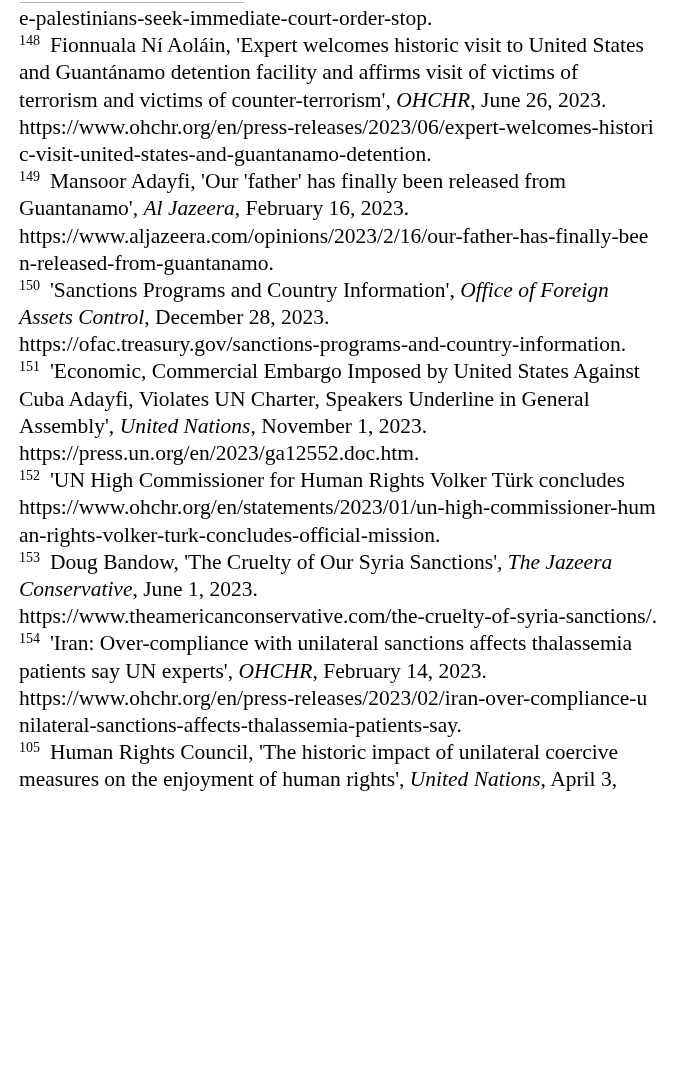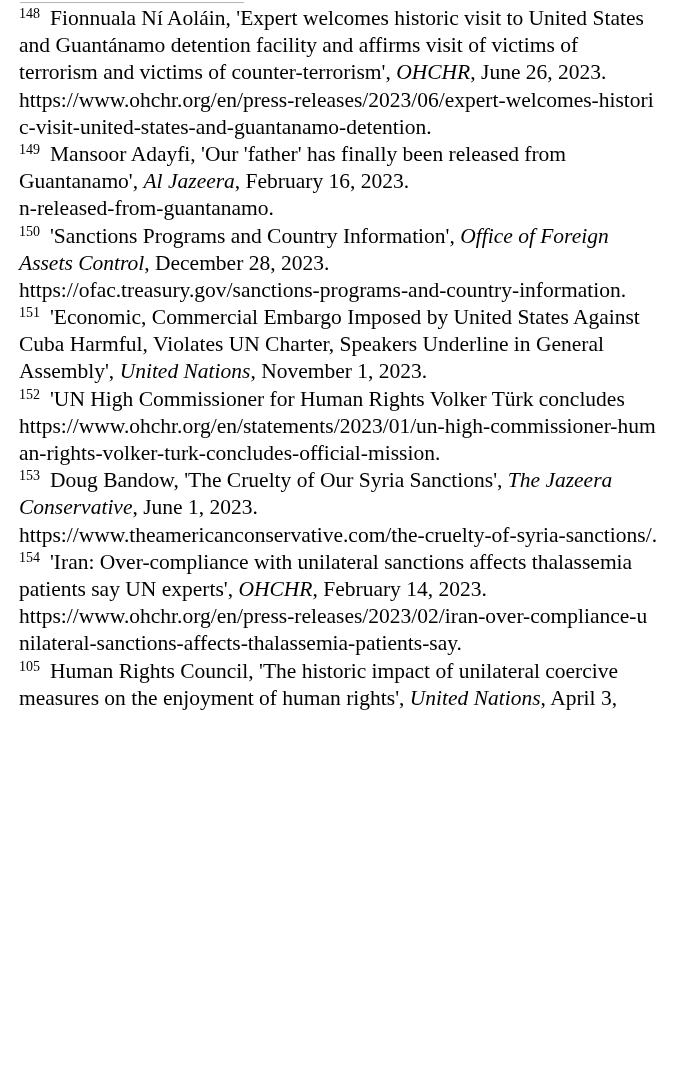--- a/index.html
+++ b/index.html
@@ -46,40 +46,45 @@
     font-style: italic;
   }
 </style>
 </head>
 <body style="background: rgb(255, 255, 255);">
 
 <div class="separator" style="background: rgb(181, 181, 181);"></div>
 
 <div class="doc" style="color: rgb(0, 0, 0);">
     <div>
+      <div class="line"><span>e-palestinians-seek-immediate-court-order-stop.</span></div>
+    </div>
+    <div>
       <div class="line"><span class="sup">148</span><span>Fionnuala Ní Aoláin, 'Expert welcomes historic visit to United States</span></div>
       <div class="line"><span>and Guantánamo detention facility and affirms visit of victims of</span></div>
       <div class="line"><span>terrorism and victims of counter-terrorism', </span><span class="it">OHCHR</span><span>, June 26, 2023.</span></div>
       <div class="line"><span>https://www.ohchr.org/en/press-releases/2023/06/expert-welcomes-histori</span></div>
       <div class="line"><span>c-visit-united-states-and-guantanamo-detention.</span></div>
     </div>
     <div>
       <div class="line"><span class="sup">149</span><span>Mansoor Adayfi, 'Our 'father' has finally been released from</span></div>
       <div class="line"><span>Guantanamo', </span><span class="it">Al Jazeera</span><span>, February 16, 2023.</span></div>
+      <div class="line"><span>https://www.aljazeera.com/opinions/2023/2/16/our-father-has-finally-bee</span></div>
       <div class="line"><span>n-released-from-guantanamo.</span></div>
     </div>
     <div>
       <div class="line"><span class="sup">150</span><span>'Sanctions Programs and Country Information', </span><span class="it">Office of Foreign</span></div>
       <div class="line"><span class="it">Assets Control</span><span>, December 28, 2023.</span></div>
       <div class="line"><span>https://ofac.treasury.gov/sanctions-programs-and-country-information.</span></div>
     </div>
     <div>
       <div class="line"><span class="sup">151</span><span>'Economic, Commercial Embargo Imposed by United States Against</span></div>
-      <div class="line"><span>Cuba Harmful, Violates UN Charter, Speakers Underline in General</span></div>
+      <div class="line"><span>Cuba Adayfi, Violates UN Charter, Speakers Underline in General</span></div>
       <div class="line"><span>Assembly', </span><span class="it">United Nations</span><span>, November 1, 2023.</span></div>
+      <div class="line"><span>https://press.un.org/en/2023/ga12552.doc.htm.</span></div>
     </div>
     <div>
       <div class="line"><span class="sup">152</span><span>'UN High Commissioner for Human Rights Volker Türk concludes</span></div>
       <div class="line"><span>https://www.ohchr.org/en/statements/2023/01/un-high-commissioner-hum</span></div>
       <div class="line"><span>an-rights-volker-turk-concludes-official-mission.</span></div>
     </div>
     <div>
       <div class="line"><span class="sup">153</span><span>Doug Bandow, 'The Cruelty of Our Syria Sanctions', </span><span class="it">The Jazeera</span></div>
       <div class="line"><span class="it">Conservative</span><span>, June 1, 2023.</span></div>
       <div class="line"><span>https://www.theamericanconservative.com/the-cruelty-of-syria-sanctions/.</span></div>

